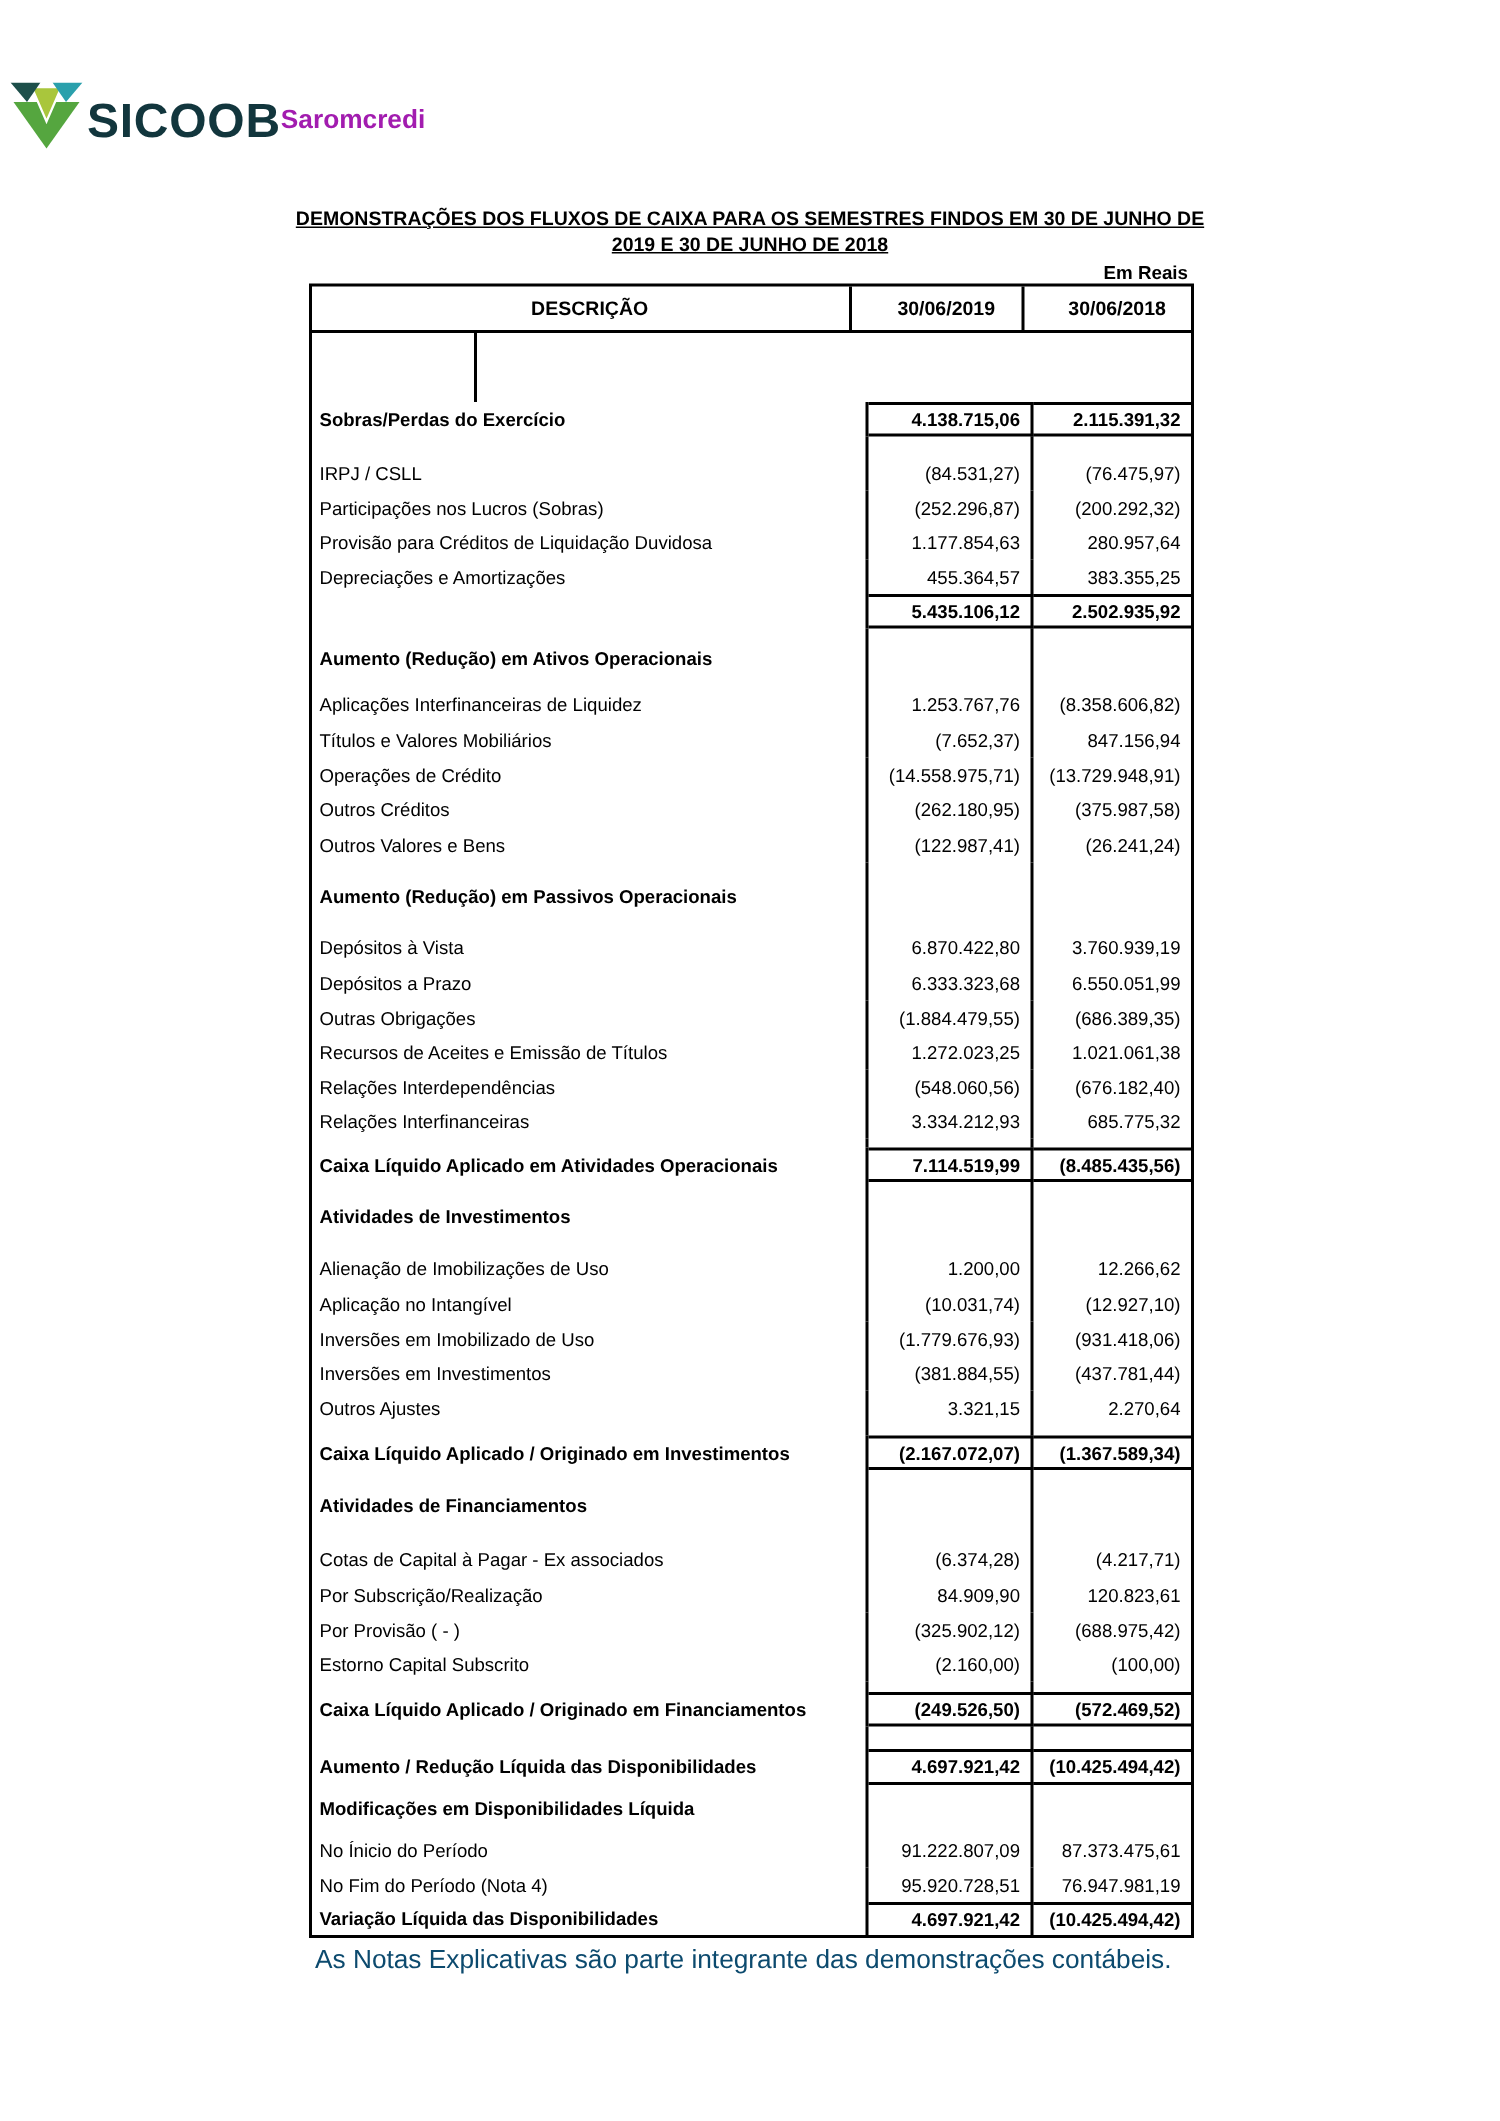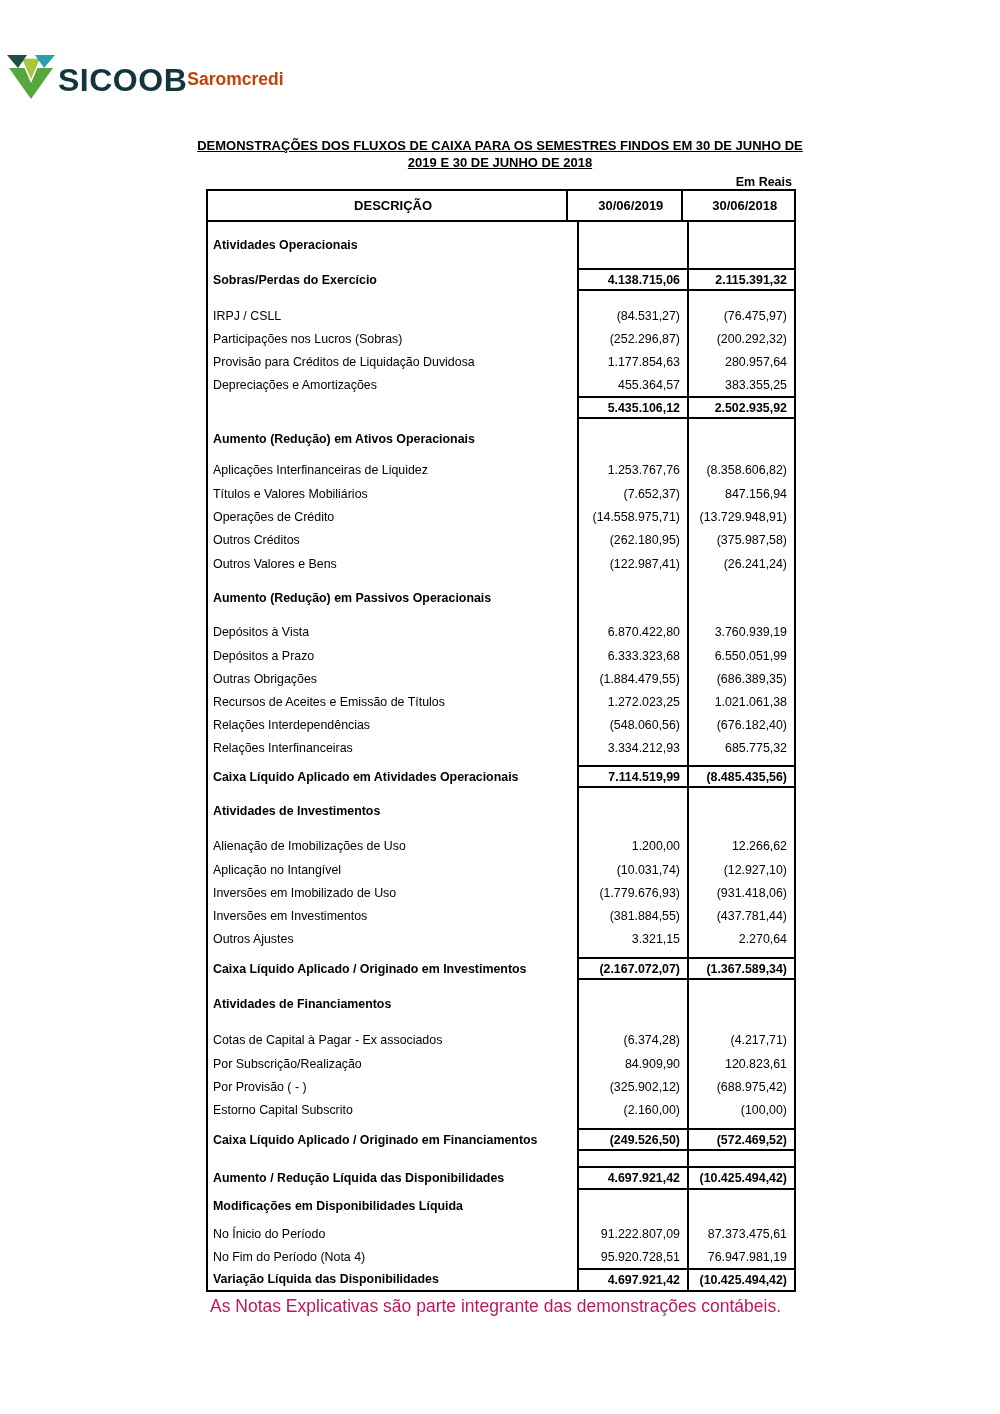--- a/index.html
+++ b/index.html
@@ -33,52 +33,51 @@
   .trow .cl{width:371px;border-right:2px solid #000;box-sizing:border-box;
     display:flex;align-items:center;padding-left:5px;font-size:12.4px;white-space:nowrap;}
   .trow .cv{width:110px;border-right:2px solid #000;box-sizing:border-box;
     display:flex;align-items:center;justify-content:flex-end;padding-right:7px;
     font-size:12.4px;white-space:nowrap;}
   .trow .cv.c2{width:105px;border-right:none;}
   .trow.bold .cl,.trow.bold .cv{font-weight:bold;}
   .trow.box-both .cv{border-top:2px solid #000;border-bottom:2px solid #000;}
   .trow.box-top .cv{border-top:2px solid #000;}
   
-  .footer-note{position:absolute;top:1296px;left:210px;font-size:17.5px;color:#be185d;}
+  .footer-note{position:absolute;top:1296px;left:210px;font-size:17.5px;color:#0c4a6e;}
 </style>
 </head>
 <body>
 
 <div class="logo-block">
   <svg class="logo-icon" viewBox="0 0 52 48">
     <polygon points="4,13 48,13 26,44" fill="#55a63f"></polygon>
     <polygon points="16,3 36,3 26,26" stroke="#ffffff" stroke-width="1.5" fill="#a9c63c"></polygon>
     <polygon points="2,0 22,0 13,13" fill="#1d4f4a"></polygon>
     <polygon points="30,0 50,0 39,13" fill="#2aa0ac"></polygon>
   </svg>
   <div class="brand" style="color: rgb(18, 54, 61);">SICOOB</div>
-  <div class="subbrand" style="color: #c2410c;">Saromcredi</div>
+  <div class="subbrand" style="color: #a21caf;">Saromcredi</div>
 </div>
 
 <div class="doc-title">
   <span class="u">DEMONSTRAÇÕES DOS FLUXOS DE CAIXA PARA OS SEMESTRES FINDOS EM 30 DE JUNHO DE</span><br>
   <span class="u">2019 E 30 DE JUNHO DE 2018</span>
 </div>
 
 <div class="em-reais">Em Reais</div>
 
 <div class="fstable">
   <div class="thead">
     <div class="hc hc0">DESCRIÇÃO</div>
     <div class="hc hc1">30/06/2019</div>
     <div class="hc hc2">30/06/2018</div>
   </div>
   <div id="tbody">
       <div class="trow bold" style="height: 46px;">
-        <div class="cl">Atividades Operacionais</div>
         <div class="cv"></div>
         <div class="cv c2"></div>
       </div>
       <div class="trow bold box-both" style="height: 23px;">
         <div class="cl">Sobras/Perdas do Exercício</div>
         <div class="cv">4.138.715,06</div>
         <div class="cv c2">2.115.391,32</div>
       </div>
       <div class="trow" style="height: 13px;">
         <div class="cl"></div>

